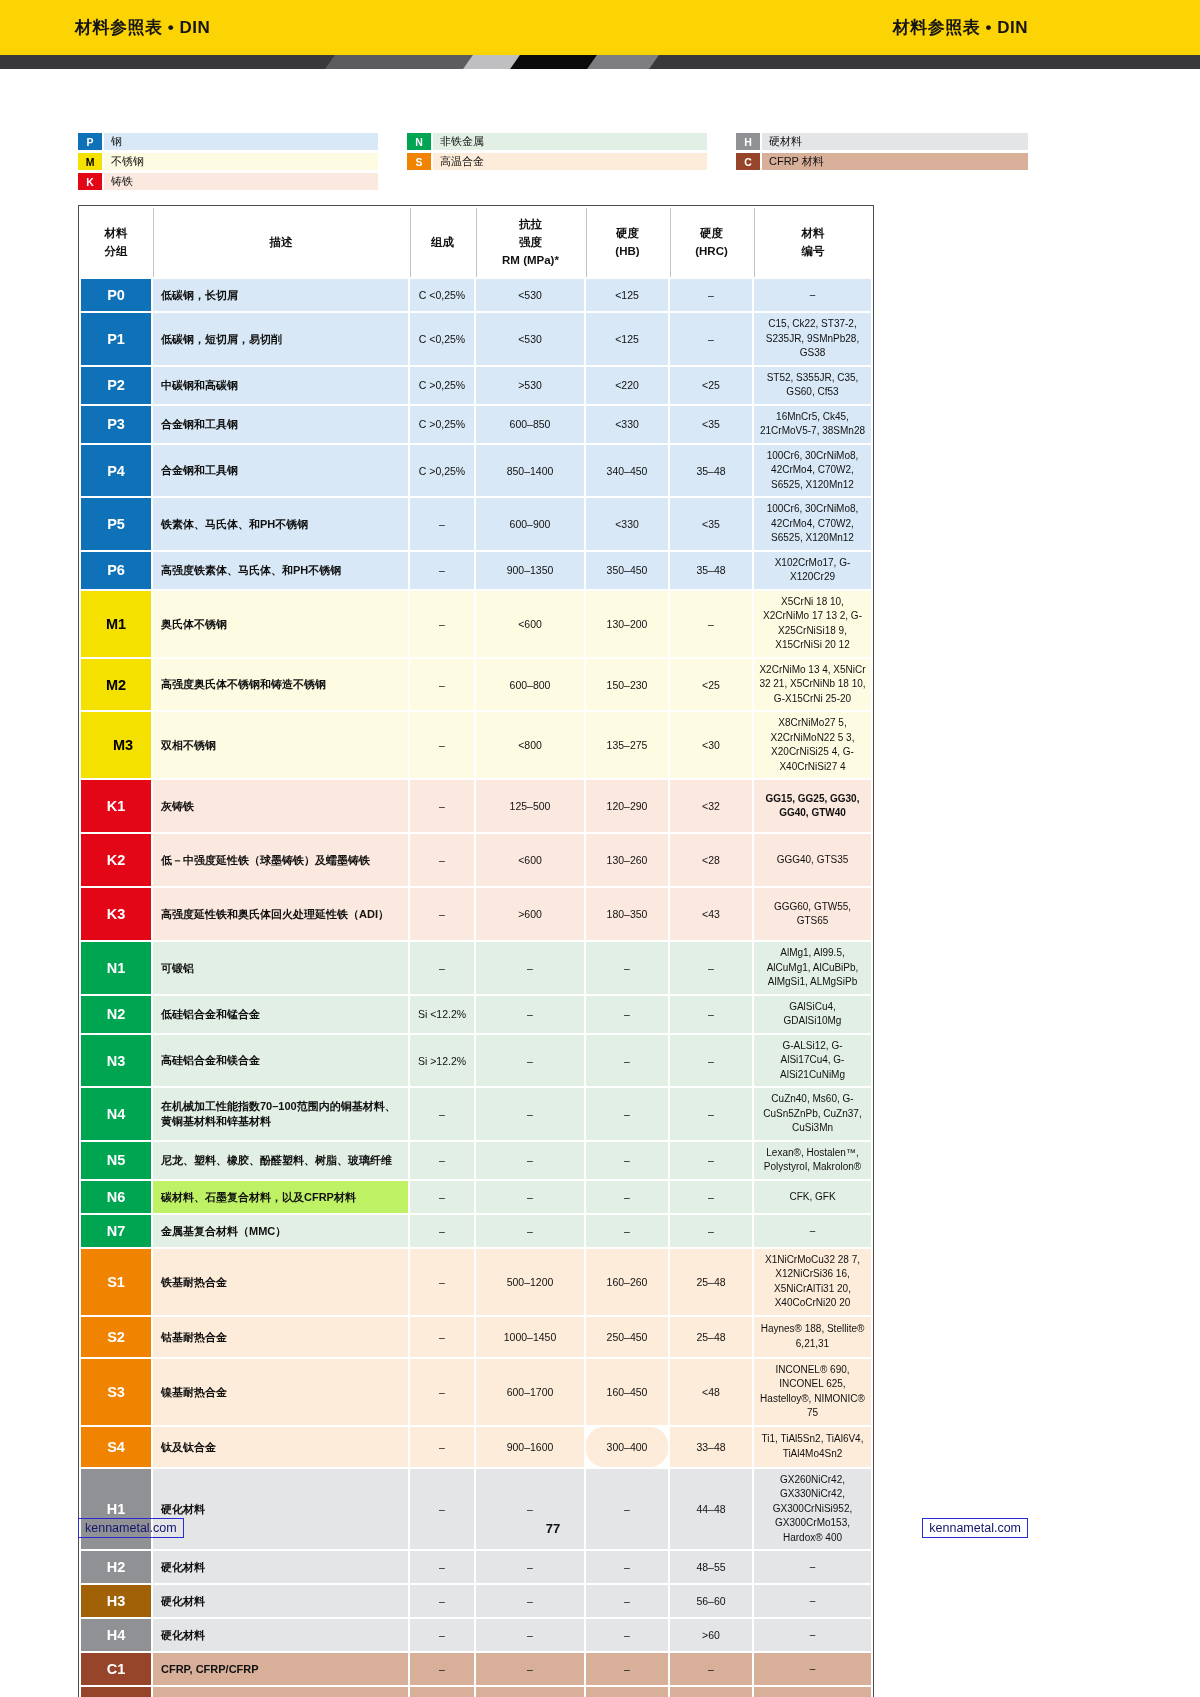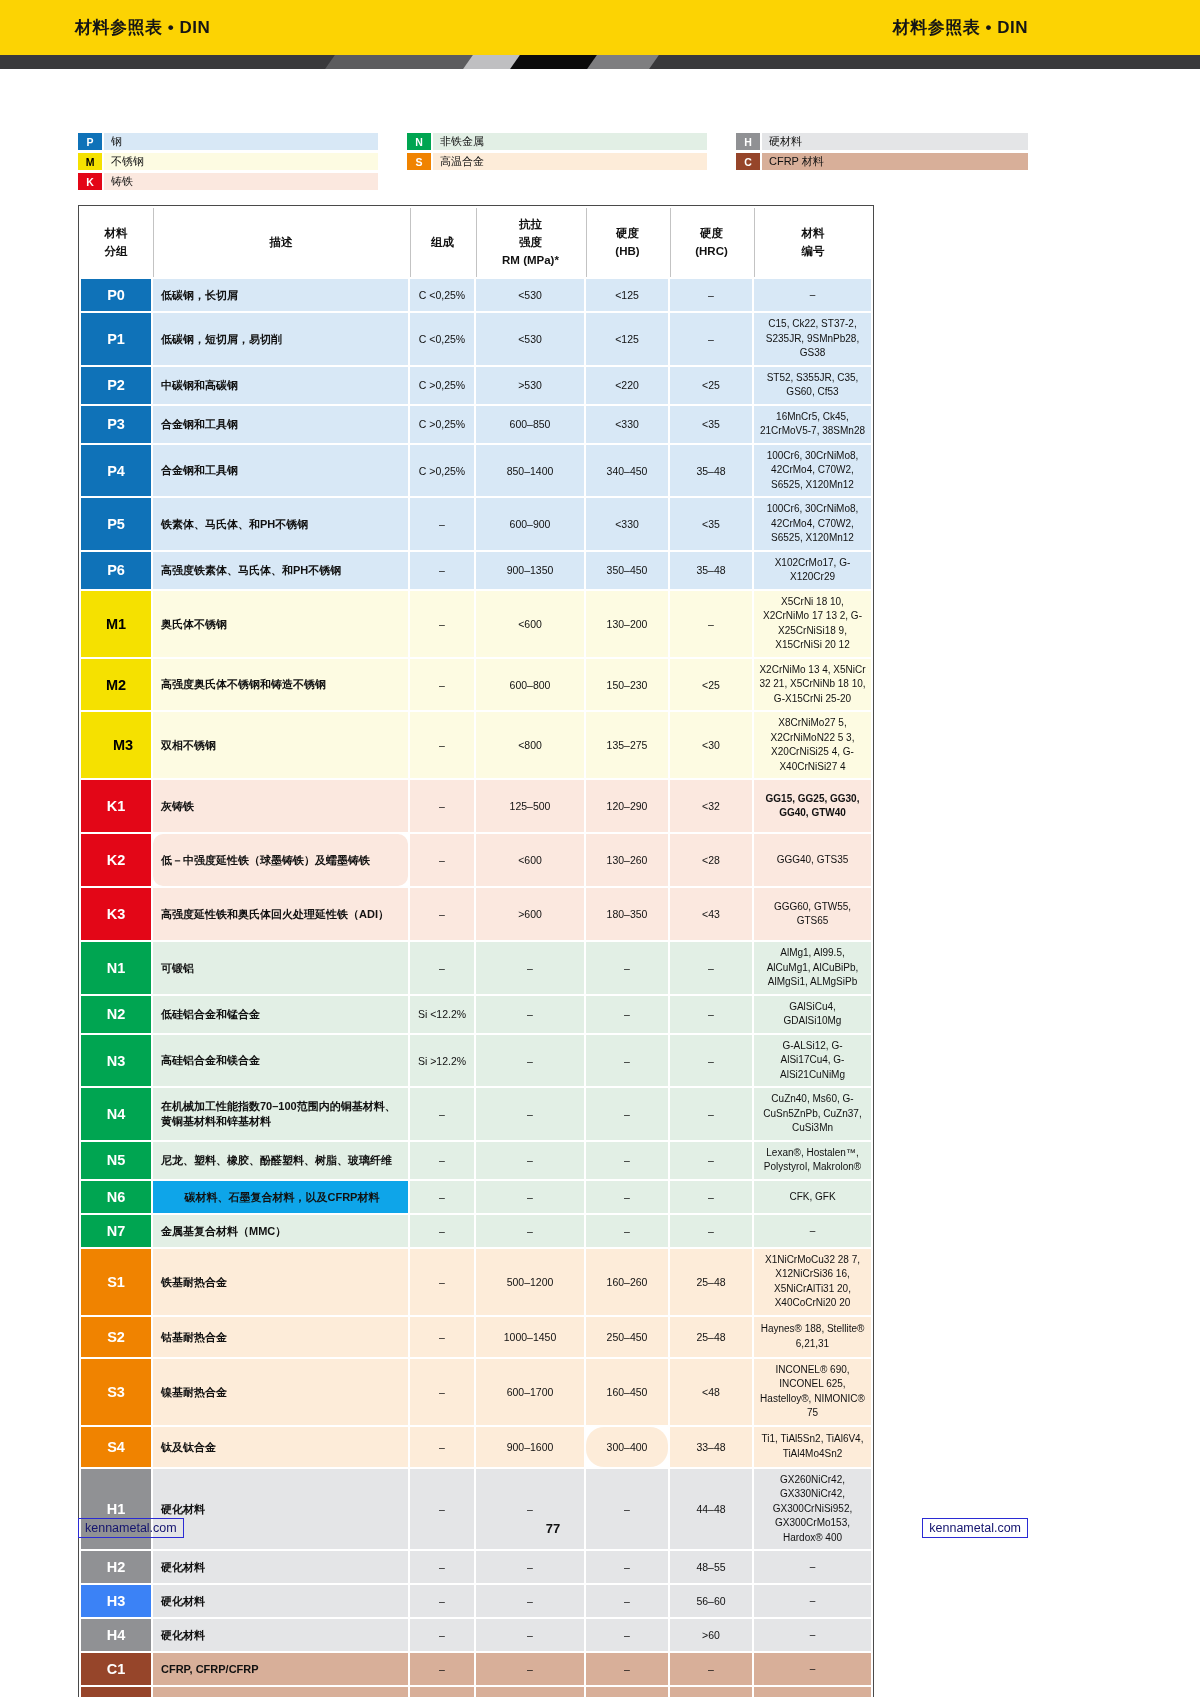--- a/index.html
+++ b/index.html
@@ -251,21 +251,21 @@
             <td class="cell-group" style="background: rgb(227, 6, 23); color: rgb(255, 255, 255);">K1</td>
             <td class="cell-desc" style="background: rgb(251, 232, 223);">灰铸铁</td>
             <td class="cell-comp" style="background: rgb(251, 232, 223);">–</td>
             <td class="cell-rm" style="background: rgb(251, 232, 223);">125–500</td>
             <td class="cell-hb" style="background: rgb(251, 232, 223);">120–290</td>
             <td class="cell-hrc" style="background: rgb(251, 232, 223);">&lt;32</td>
             <td class="cell-codes" style="background: rgb(251, 232, 223); font-weight: bold;">GG15, GG25, GG30, GG40, GTW40</td>
           </tr>
           <tr class="fam-K">
             <td class="cell-group" style="background: rgb(227, 6, 23); color: rgb(255, 255, 255);">K2</td>
-            <td class="cell-desc" style="background: rgb(251, 232, 223); border-radius: 10px;">低－中强度延性铁（球墨铸铁）及蠕墨铸铁</td>
+            <td class="cell-desc" style="background: rgb(251, 232, 223);">低－中强度延性铁（球墨铸铁）及蠕墨铸铁</td>
             <td class="cell-comp" style="background: rgb(251, 232, 223);">–</td>
             <td class="cell-rm" style="background: rgb(251, 232, 223);">&lt;600</td>
             <td class="cell-hb" style="background: rgb(251, 232, 223);">130–260</td>
             <td class="cell-hrc" style="background: rgb(251, 232, 223);">&lt;28</td>
             <td class="cell-codes" style="background: rgb(251, 232, 223);">GGG40, GTS35</td>
           </tr>
           <tr class="fam-K">
             <td class="cell-group" style="background: rgb(227, 6, 23); color: rgb(255, 255, 255);">K3</td>
             <td class="cell-desc" style="background: rgb(251, 232, 223);">高强度延性铁和奥氏体回火处理延性铁（ADI）</td>
             <td class="cell-comp" style="background: rgb(251, 232, 223);">–</td>
@@ -314,21 +314,21 @@
             <td class="cell-group" style="background: rgb(0, 165, 81); color: rgb(255, 255, 255);">N5</td>
             <td class="cell-desc" style="background: rgb(226, 239, 229);">尼龙、塑料、橡胶、酚醛塑料、树脂、玻璃纤维</td>
             <td class="cell-comp" style="background: rgb(226, 239, 229);">–</td>
             <td class="cell-rm" style="background: rgb(226, 239, 229);">–</td>
             <td class="cell-hb" style="background: rgb(226, 239, 229);">–</td>
             <td class="cell-hrc" style="background: rgb(226, 239, 229);">–</td>
             <td class="cell-codes" style="background: rgb(226, 239, 229);">Lexan®, Hostalen™, Polystyrol, Makrolon®</td>
           </tr>
           <tr class="fam-N">
             <td class="cell-group" style="background: rgb(0, 165, 81); color: rgb(255, 255, 255);">N6</td>
-            <td class="cell-desc" style="background: #0ea5e9; text-align: center;">碳材料、石墨复合材料，以及CFRP材料</td>
+            <td class="cell-desc" style="background: #bef264;">碳材料、石墨复合材料，以及CFRP材料</td>
             <td class="cell-comp" style="background: rgb(226, 239, 229);">–</td>
             <td class="cell-rm" style="background: rgb(226, 239, 229);">–</td>
             <td class="cell-hb" style="background: rgb(226, 239, 229);">–</td>
             <td class="cell-hrc" style="background: rgb(226, 239, 229);">–</td>
             <td class="cell-codes" style="background: rgb(226, 239, 229);">CFK, GFK</td>
           </tr>
           <tr class="fam-N">
             <td class="cell-group" style="background: rgb(0, 165, 81); color: rgb(255, 255, 255);">N7</td>
             <td class="cell-desc" style="background: rgb(226, 239, 229);">金属基复合材料（MMC）</td>
             <td class="cell-comp" style="background: rgb(226, 239, 229);">–</td>
@@ -385,21 +385,21 @@
           <tr class="fam-H">
             <td class="cell-group" style="background: rgb(144, 145, 148); color: rgb(255, 255, 255);">H2</td>
             <td class="cell-desc" style="background: rgb(228, 229, 231);">硬化材料</td>
             <td class="cell-comp" style="background: rgb(228, 229, 231);">–</td>
             <td class="cell-rm" style="background: rgb(228, 229, 231);">–</td>
             <td class="cell-hb" style="background: rgb(228, 229, 231);">–</td>
             <td class="cell-hrc" style="background: rgb(228, 229, 231);">48–55</td>
             <td class="cell-codes" style="background: rgb(228, 229, 231);">–</td>
           </tr>
           <tr class="fam-H">
-            <td class="cell-group" style="background: #3b82f6; color: rgb(255, 255, 255); margin-left: 39px;">H3</td>
+            <td class="cell-group" style="background: #a16207; color: rgb(255, 255, 255); margin-left: 39px;">H3</td>
             <td class="cell-desc" style="background: rgb(228, 229, 231);">硬化材料</td>
             <td class="cell-comp" style="background: rgb(228, 229, 231);">–</td>
             <td class="cell-rm" style="background: rgb(228, 229, 231);">–</td>
             <td class="cell-hb" style="background: rgb(228, 229, 231);">–</td>
             <td class="cell-hrc" style="background: rgb(228, 229, 231);">56–60</td>
             <td class="cell-codes" style="background: rgb(228, 229, 231);">–</td>
           </tr>
           <tr class="fam-H">
             <td class="cell-group" style="background: rgb(144, 145, 148); color: rgb(255, 255, 255);">H4</td>
             <td class="cell-desc" style="background: rgb(228, 229, 231);">硬化材料</td>

